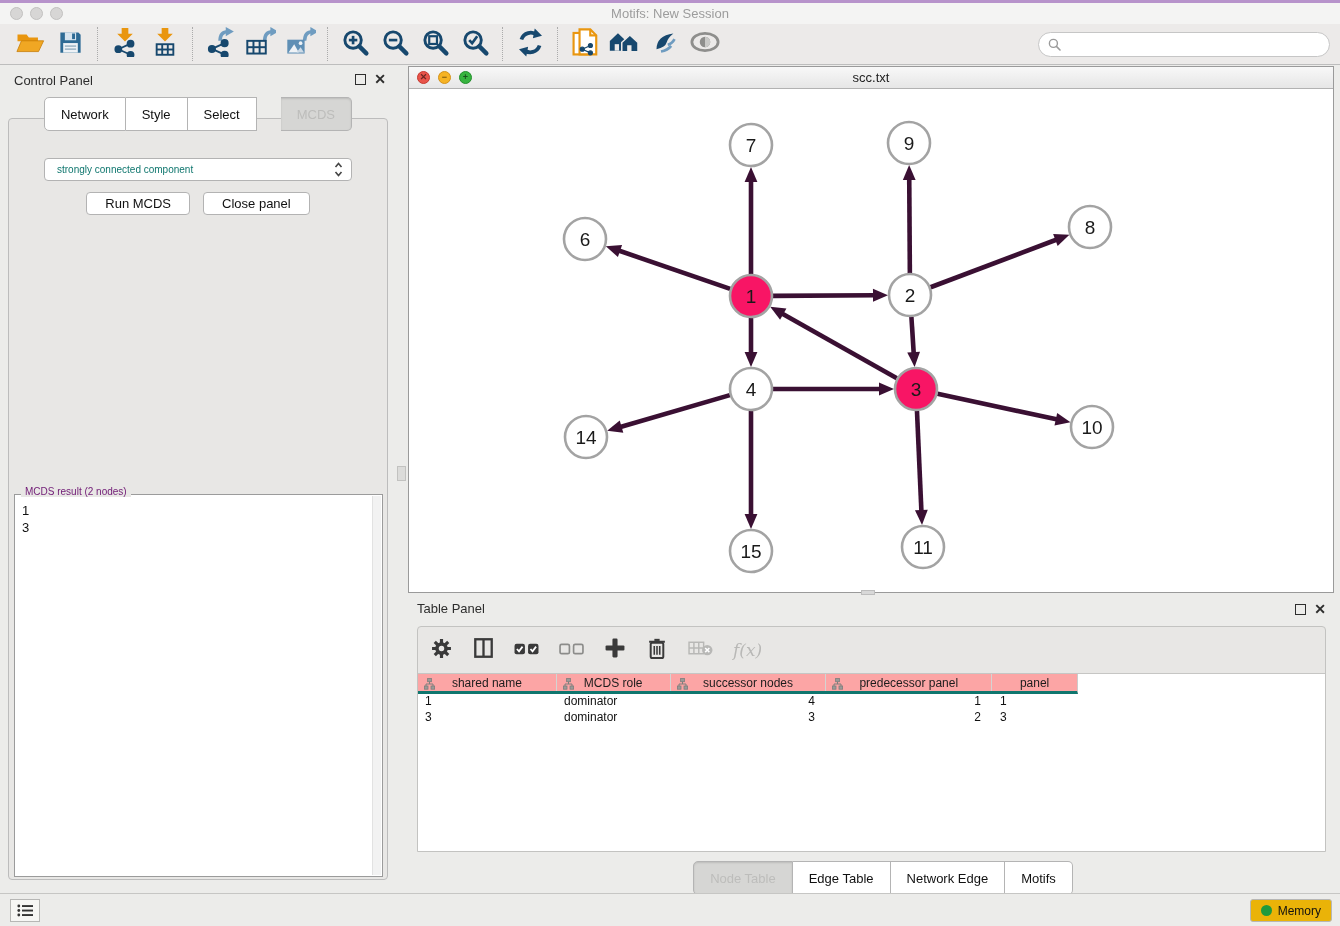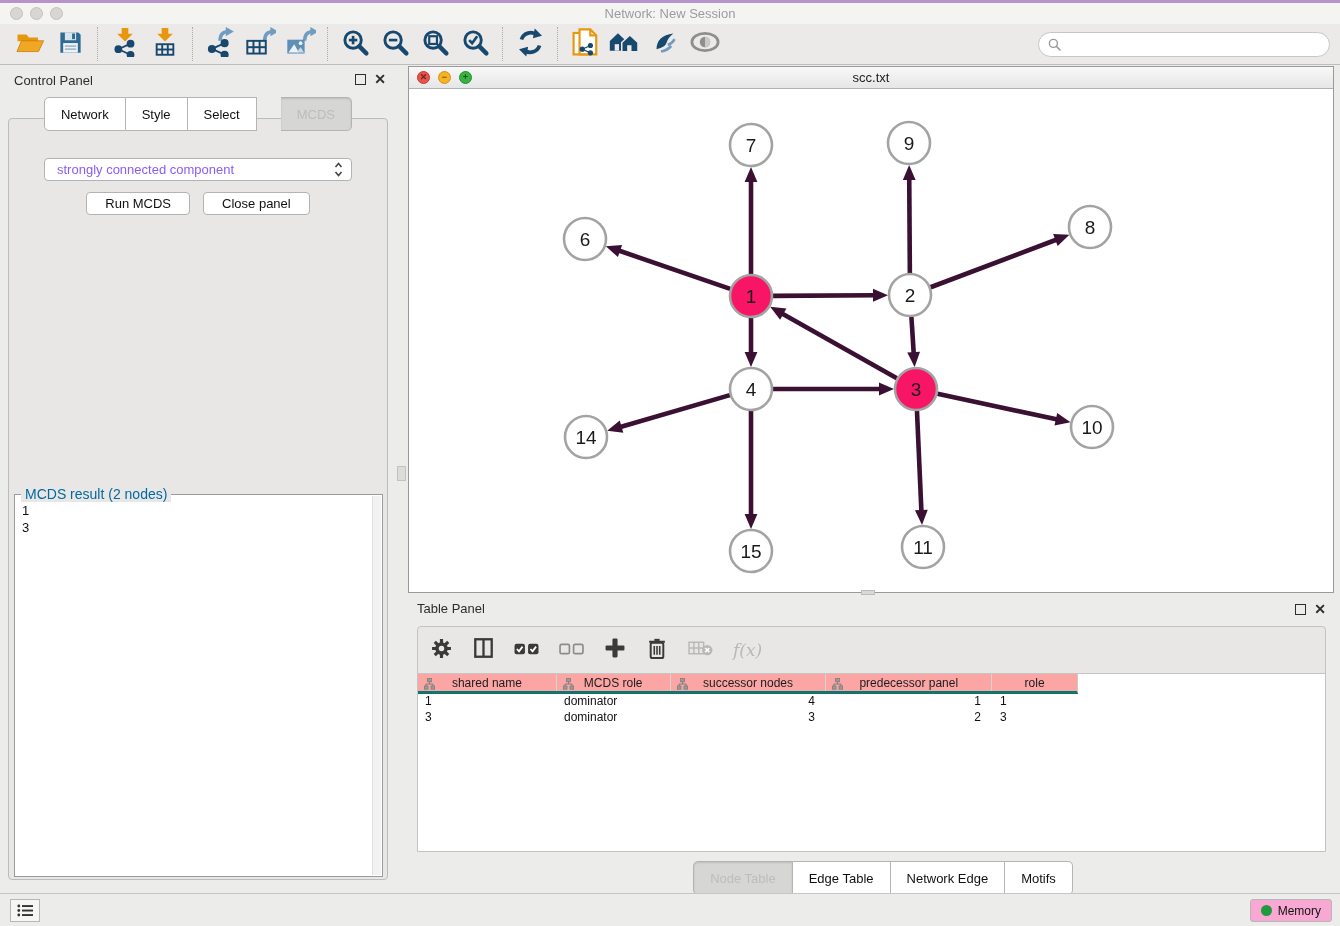--- a/index.html
+++ b/index.html
@@ -35,29 +35,29 @@
              font-size:13px; color:#111; display:flex; align-items:center; }
   .seg-tab:first-child { border-left:1px solid #b4b4b4; border-radius:5px 0 0 5px; }
   .seg-tab:last-child { border-radius:0 5px 5px 0; }
   .seg-tab.active { background:#d6d6d4; color:#bdbdbb; box-shadow:inset 0 1px 2px rgba(0,0,0,.12);margin-left:24px; }
 
   .cp-body { position:absolute; left:8px; top:53px; width:380px; height:762px; background:#e8e7e5;
              border:1px solid #bcbcbc; border-radius:4px; }
   .opt-label { position:absolute; left:0; width:100%; top:72px; text-align:center; font-size:13px; color:#1c1c1c; }
   .cp-select { position:absolute; left:44px; top:93px; width:308px; height:23px; background:#fff;
                border:1px solid #b3b3b3; border-radius:4px; display:flex; align-items:center;
-               padding:0 8px 0 12px; font-size:13px; color:#8b5cf6; }
+               padding:0 8px 0 12px; font-size:10px; color:#0f766e; }
   .cp-select .sel-text { flex:1; }
   .cp-buttons { position:absolute; left:0; top:127px; width:100%; display:flex; justify-content:center; gap:13px; }
   .cp-btn { height:23px; padding:0 18px; background:#fff; border:1px solid #b3b3b3; border-radius:4px;
             font-size:13px; color:#111; display:flex; align-items:center; }
 
   .result-box { position:absolute; left:14px; top:429px; width:369px; height:383px; background:#fff;
                 border:1px solid #9b9b9b; }
-  .result-legend { position:absolute; left:6px; top:-9px; background:#e8e7e5; padding:0 4px; font-size:14px; color:#0369a1; }
+  .result-legend { position:absolute; left:6px; top:-9px; background:#e8e7e5; padding:0 4px; font-size:10px; color:#701a75; }
   .result-text { position:absolute; left:0; top:3px; right:10px; bottom:0; padding:4px 7px; font-size:13px;
                  line-height:17px; color:#111; white-space:pre; overflow:hidden; font-family:"Liberation Sans",sans-serif; }
   .result-scroll { position:absolute; right:1px; top:1px; bottom:1px; width:9px; background:#f2f2f2; border-left:1px solid #e2e2e2; }
 
   .v-splitter-handle { position:absolute; left:397px; top:466px; width:9px; height:15px; background:#dcdcda; border:1px solid #c2c2c0; }
 
   
   .network-window { position:absolute; left:408px; top:66px; width:926px; height:527px;
                     border:1px solid #9a9a9a; background:#fff; }
   .net-titlebar { position:absolute; left:0; top:0; width:100%; height:22px;
@@ -95,37 +95,37 @@
   .tp-cell.left { text-align:left; padding-left:7px; }
   .tp-cell.right { text-align:right; padding-right:12px; }
 
   .tp-tabs { position:absolute; left:0; top:266px; width:100%; display:flex; justify-content:center; }
   .tp-tabs .seg-tab { height:22px; }
 
   
   .statusbar { position:absolute; left:0; top:893px; width:100%; height:33px; background:#ececea; border-top:1px solid #c6c6c4; }
   .sb-left-btn { position:absolute; left:10px; top:5px; width:30px; height:23px; background:#f6f6f4;
                  border:1px solid #b7b7b5; display:flex; align-items:center; justify-content:center; }
-  .memory-btn { position:absolute; right:8px; top:5px; height:23px; background:#f9a8d4; border:1px solid #b7b7b5;
+  .memory-btn { position:absolute; right:8px; top:5px; height:23px; background:#eab308; border:1px solid #b7b7b5;
                 border-radius:3px; display:flex; align-items:center; gap:6px; padding:0 10px; font-size:12px; color:#111; }
   .mem-dot { width:11px; height:11px; border-radius:50%; background:#1f9a3d; }
 </style>
 </head>
 <body>
 
 <div class="window">
   <div class="purple-top"></div>
 
   <div class="titlebar">
     <div class="traffic-lights">
       <div class="light"></div>
       <div class="light"></div>
       <div class="light"></div>
     </div>
-    <div class="win-title">Network: New Session</div>
+    <div class="win-title">Motifs: New Session</div>
   </div>
 
   <div class="toolbar">
     <div id="toolbar-groups" style="display:flex;align-items:center;">
         <div class="tb-group">
           <div class="tb-btn">
             <span><svg width="30" height="25" viewBox="0 0 26 22">
                 <path d="M2 4 h8 l2 2.5 h8 v3.5 H2 z" fill="#e9960f"></path>
                 <path d="M1.5 19 L5.5 9.5 H25 L20.5 19 Z" fill="#f0a723" stroke="#c87d06" stroke-width="0.7"></path>
               </svg></span>
@@ -509,21 +509,21 @@
             <div class="tp-head-cell" style="width: 166px;">
               <svg class="tree-ic" width="11" height="12" viewBox="0 0 11 12">
                 <rect x="3.6" y="0.5" width="3.8" height="3.2" fill="#9a9a98" stroke="#7e7e7c" stroke-width="0.8"></rect>
                 <path d="M5.5 3.7 V6 M2 8 V6 H9 V8" fill="none" stroke="#7e7e7c" stroke-width="1"></path>
                 <rect x="0.4" y="8" width="3.6" height="3.2" fill="#9a9a98" stroke="#7e7e7c" stroke-width="0.8"></rect>
                 <rect x="7" y="8" width="3.6" height="3.2" fill="#9a9a98" stroke="#7e7e7c" stroke-width="0.8"></rect>
               </svg>
               <span>predecessor panel</span>
             </div>
             <div class="tp-head-cell" style="width: 85px;">
-              <span>role</span>
+              <span>panel</span>
             </div>
           </div>
         <div id="tp-rows">
             <div class="tp-row">
               <div class="tp-cell left" style="width: 139px;">1</div>
               <div class="tp-cell left" style="width: 114px;">dominator</div>
               <div class="tp-cell right" style="width: 156px;">4</div>
               <div class="tp-cell right" style="width: 166px;">1</div>
               <div class="tp-cell left" style="width: 85px;">1</div>
             </div>

